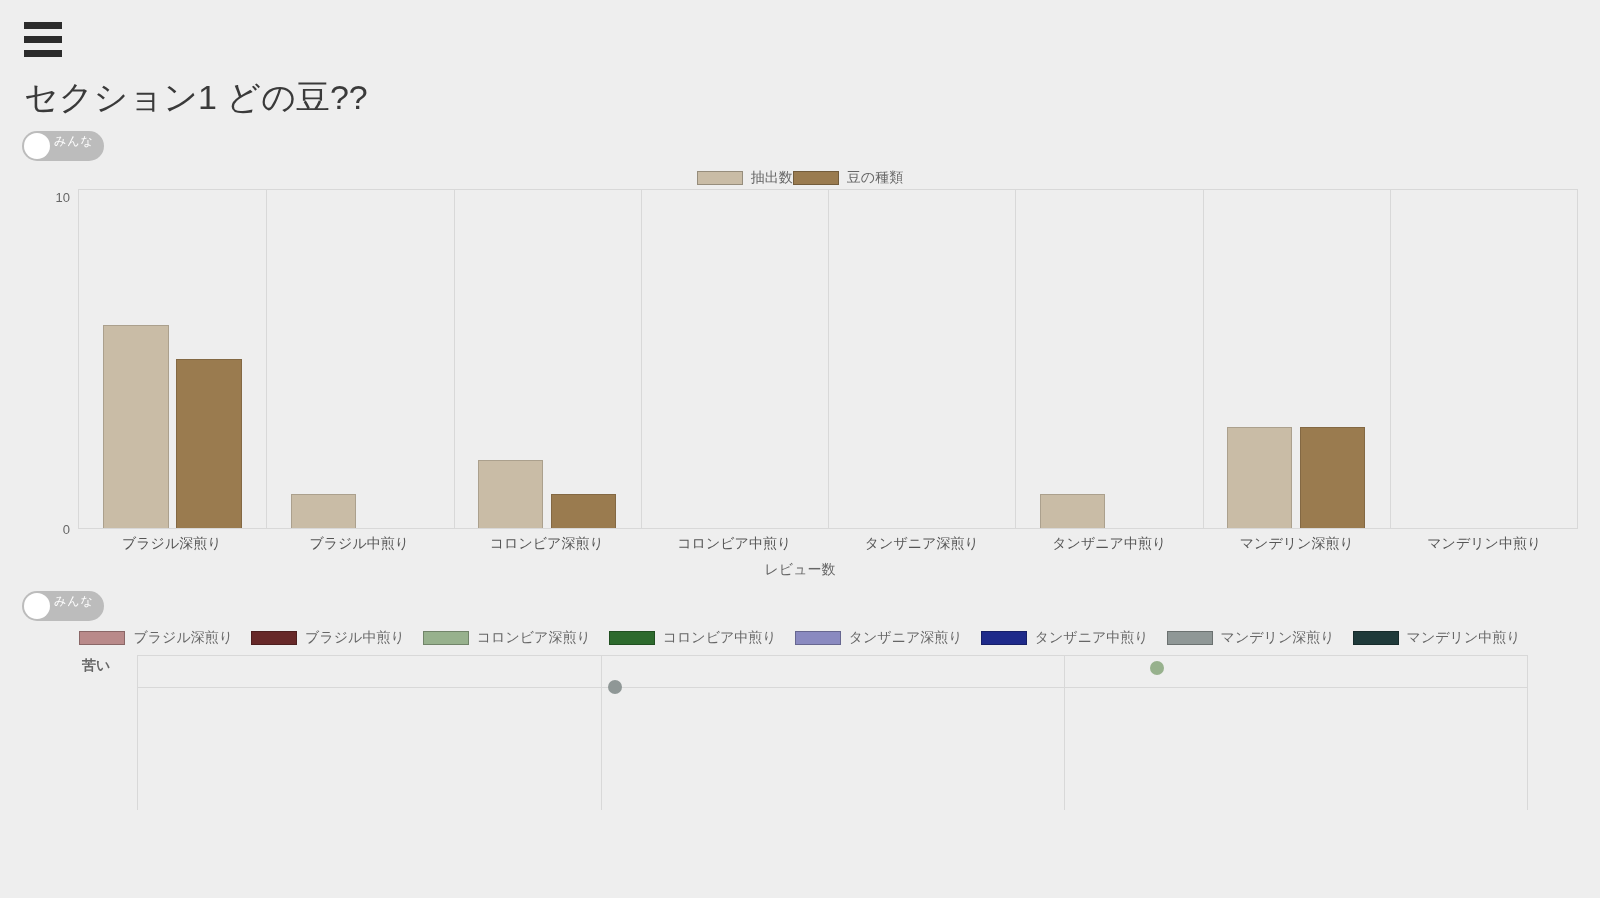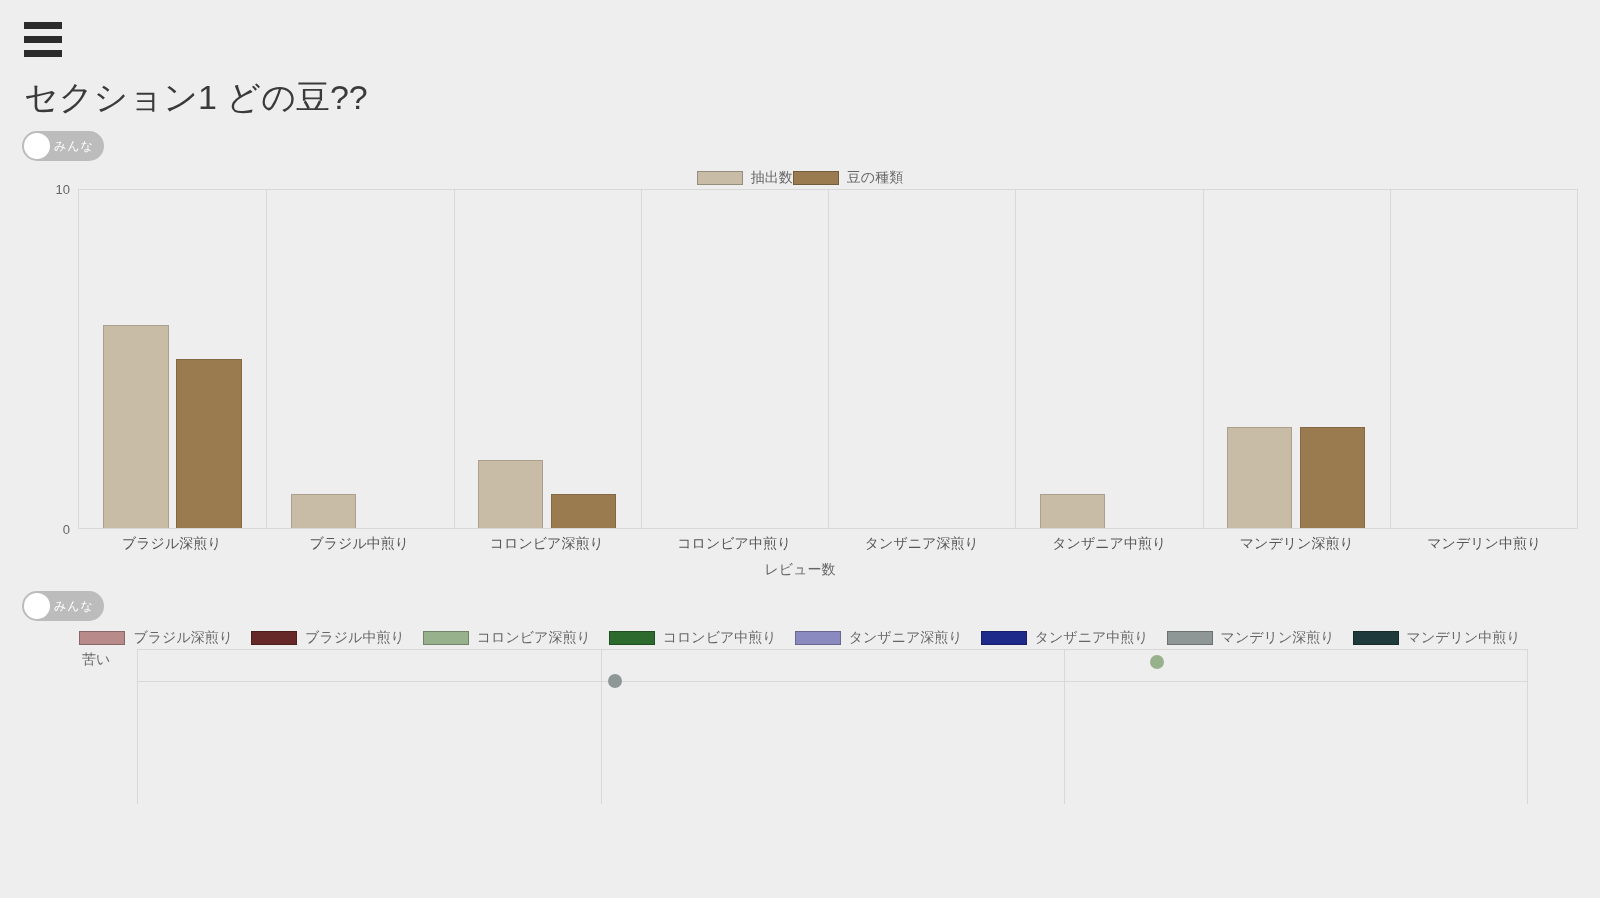--- a/index.html
+++ b/index.html
@@ -31,21 +31,20 @@
     margin: 18px 0 10px 24px;
     font-size: 34px;
     font-weight: 400;
     color: #3a3a3a;
   }
   .toggle-wrap {
     margin: 8px 0 2px 22px;
   }
   .toggle {
     display: inline-flex;
-    align-items: center;
     background: #bcbcbc;
     border-radius: 999px;
     padding: 2px 10px 2px 2px;
     height: 30px;
     min-width: 76px;
     cursor: pointer;
   }
   .toggle .knob {
     width: 26px;
     height: 26px;
@@ -183,21 +182,21 @@
       <div class="bar" style="background: rgb(201, 188, 166); left: 1.625%; width: 4.375%; height: 60%;"></div>
       <div class="bar" style="background: rgb(154, 123, 79); left: 6.5%; width: 4.375%; height: 50%;"></div>
       <div class="bar" style="background: rgb(201, 188, 166); left: 14.125%; width: 4.375%; height: 10%;"></div>
       <div class="bar" style="background: rgb(201, 188, 166); left: 26.625%; width: 4.375%; height: 20%;"></div>
       <div class="bar" style="background: rgb(154, 123, 79); left: 31.5%; width: 4.375%; height: 10%;"></div>
       <div class="bar" style="background: rgb(201, 188, 166); left: 64.125%; width: 4.375%; height: 10%;"></div>
       <div class="bar" style="background: rgb(201, 188, 166); left: 76.625%; width: 4.375%; height: 30%;"></div>
       <div class="bar" style="background: rgb(154, 123, 79); left: 81.5%; width: 4.375%; height: 30%;"></div>
     </div>
 <div class="ytick" style="top: 340px;">0</div>
-    <div class="ytick" style="top: 0px; margin-left: 18px;">10</div>
+    <div class="ytick" style="top: 8px; margin-left: 18px;">10</div>
   </div>
 <div class="cats" id="bar-cats" style="margin-left:78px; margin-right:22px;">
     <span>ブラジル深煎り</span>
     <span>ブラジル中煎り</span>
     <span>コロンビア深煎り</span>
     <span>コロンビア中煎り</span>
     <span>タンザニア深煎り</span>
     <span>タンザニア中煎り</span>
     <span>マンデリン深煎り</span>
     <span>マンデリン中煎り</span>
@@ -239,21 +238,21 @@
     <span class="item">
       <span class="swatch" style="background: rgb(143, 151, 150);"></span>
       <span>マンデリン深煎り</span>
     </span>
     <span class="item">
       <span class="swatch" style="background: rgb(31, 58, 58);"></span>
       <span>マンデリン中煎り</span>
     </span>
   </div>
 
-<div class="chart-area" id="scatter-chart-area" style="height:155px; margin-top:2px;">
+<div class="chart-area" id="scatter-chart-area" style="height:155px; margin-top:8px;font-weight:bold;">
   <div class="ytitle">苦い</div>
   <div class="plot" id="scatter-plot" style="left:115px; right:50px; border-bottom:none;">
       <div class="hgrid" style="top: 20%;"></div>
       <div class="col-divider" style="left: 33.3333%;"></div>
       <div class="col-divider" style="left: 66.6667%;"></div>
       <div class="dot" style="background: rgb(151, 177, 141); left: 73.3333%; top: 8%;"></div>
       <div class="dot" style="background: rgb(143, 151, 150); left: 34.3333%; top: 20%;"></div>
     </div>
 </div>
 

